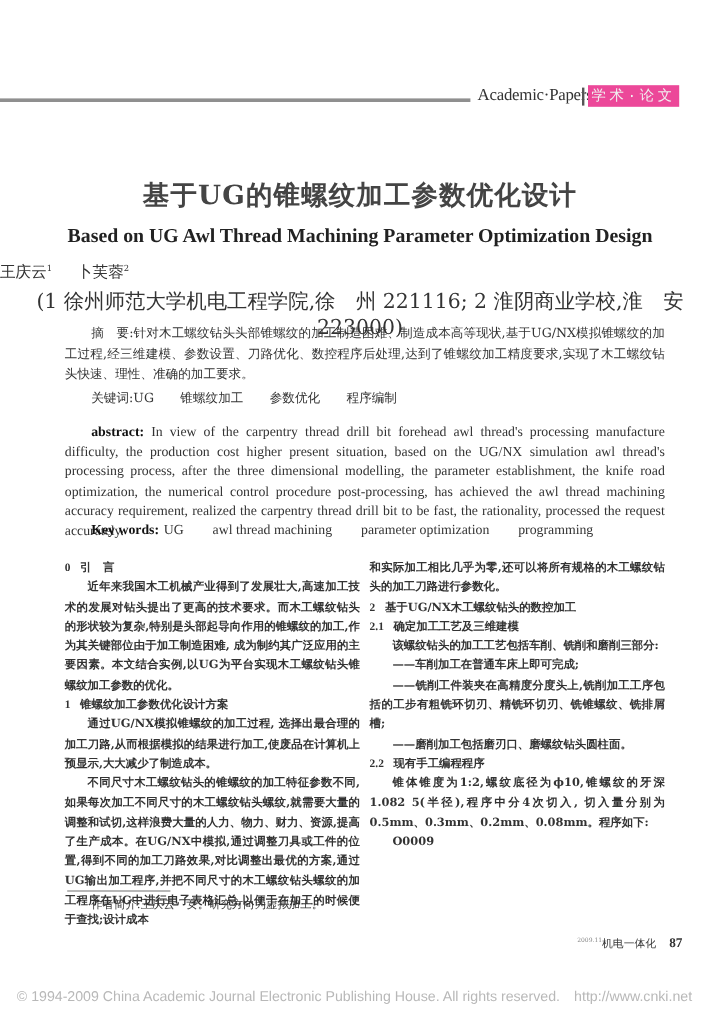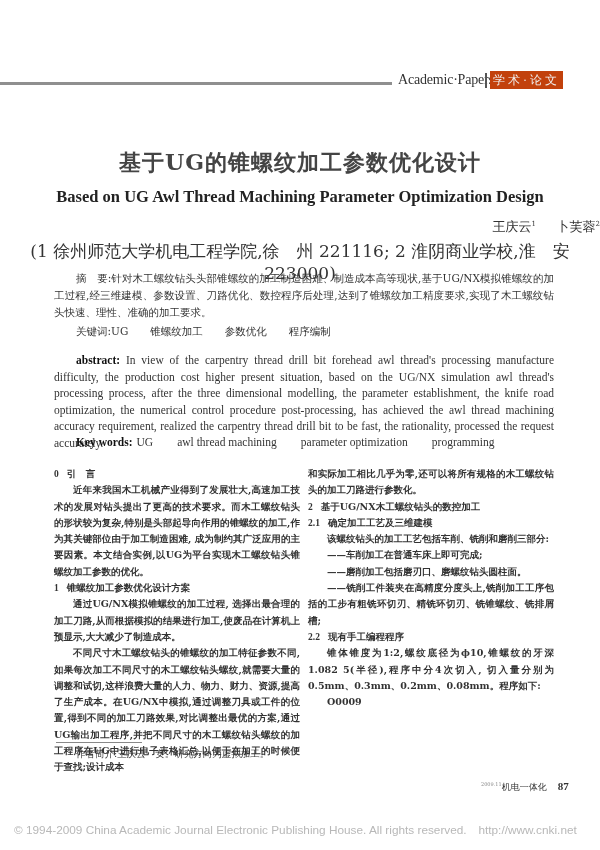--- a/index.html
+++ b/index.html
@@ -2,25 +2,25 @@
 <html><head>
   <meta charset="utf-8">
   <style>
     * { margin: 0; padding: 0; box-sizing: border-box; }
     html, body { width: 600px; height: 850px; background: #ffffff; overflow: hidden; }
     body { position: relative; font-family: "DejaVu Serif", "Liberation Serif", serif; color: #2a2a2a; }
 
     .header-bar { position: absolute; left: 0; top: 82px; width: 392px; height: 3px; background: #8f8f8f; }
     .header-en { position: absolute; left: 398px; top: 72px; font-family: "Liberation Serif", serif; font-size: 14px; color: #333; letter-spacing: -0.2px; }
     .header-sep { position: absolute; left: 485px; top: 73px; width: 2px; height: 15px; background: #555; }
-    .header-cn { position: absolute; left: 490px; top: 71px; height: 18px; padding: 0 3px; background: #c2410c; color: #f0f0f0; font-family: Liberation Serif, serif; font-size: 12px; line-height: 18px; letter-spacing: 3px; }
+    .header-cn { position: absolute; left: 490px; top: 71px; height: 18px; padding: 0 3px; background: #ec4899; color: #f0f0f0; font-family: Liberation Mono, monospace; font-size: 12px; line-height: 18px; letter-spacing: 3px; }
 
     .title-cn { position: absolute; left: 0; width: 600px; top: 148px; text-align: center; font-size: 22px; color: #444; letter-spacing: 1px; }
     .title-en { position: absolute; left: 0; width: 600px; top: 187px; text-align: center; font-family: "Liberation Serif", serif; font-weight: bold; font-size: 16.5px; color: #222; }
-    .authors { position: absolute; left: 0; width: 600px; top: 218px; text-align: right; font-size: 13px; color: #333; }
+    .authors { position: absolute; left: 0; width: 600px; top: 218px; text-align: left; font-size: 13px; color: #333; }
     .authors sup { font-size: 7px; }
     .affil { position: absolute; left: 0; width: 600px; top: 240px; text-align: center; font-size: 17px; color: #333; }
 
     .abs-cn { position: absolute; left: 54px; width: 500px; top: 270px; font-size: 10.5px; line-height: 17px; color: #333; text-align: justify; }
     .abs-cn .indent { padding-left: 22px; margin-top: 28px; }
     .kw-cn { position: absolute; left: 76px; top: 325px; font-size: 10.5px; color: #333; }
     .kw-cn span { margin-right: 22px; }
 
     .abs-en { position: absolute; left: 54px; width: 500px; top: 352px; font-family: "Liberation Serif", serif; font-size: 11.5px; line-height: 16.6px; color: #333; text-align: justify; text-indent: 22px; }
     .abs-en b { color: #111; }
@@ -82,22 +82,22 @@
   <p>通过UG/NX模拟锥螺纹的加工过程, 选择出最合理的加工刀路,从而根据模拟的结果进行加工,使废品在计算机上预显示,大大减少了制造成本。</p>
   <p>不同尺寸木工螺纹钻头的锥螺纹的加工特征参数不同,如果每次加工不同尺寸的木工螺纹钻头螺纹,就需要大量的调整和试切,这样浪费大量的人力、物力、财力、资源,提高了生产成本。在UG/NX中模拟,通过调整刀具或工件的位置,得到不同的加工刀路效果,对比调整出最优的方案,通过UG输出加工程序,并把不同尺寸的木工螺纹钻头螺纹的加工程序在UG中进行电子表格汇总,以便于在加工的时候便于查找;设计成本</p>
 </div>
 
 <div class="col col-right">
   <p class="noind">和实际加工相比几乎为零,还可以将所有规格的木工螺纹钻头的加工刀路进行参数化。</p>
   <p class="h"><b>2</b><span>基于UG/NX木工螺纹钻头的数控加工</span></p>
   <p class="h"><b>2.1</b><span>确定加工工艺及三维建模</span></p>
   <p>该螺纹钻头的加工工艺包括车削、铣削和磨削三部分:</p>
   <p>——车削加工在普通车床上即可完成;</p>
+  <p>——铣削工件装夹在高精度分度头上,铣削加工工序包括的工步有粗铣环切刃、精铣环切刃、铣锥螺纹、铣排屑槽;</p>
   <p>——磨削加工包括磨刃口、磨螺纹钻头圆柱面。</p>
-  <p>——铣削工件装夹在高精度分度头上,铣削加工工序包括的工步有粗铣环切刃、精铣环切刃、铣锥螺纹、铣排屑槽;</p>
   <p class="h"><b>2.2</b><span>现有手工编程程序</span></p>
   <p>锥体锥度为1:2,螺纹底径为ϕ10,锥螺纹的牙深1.082 5(半径),程序中分4次切入, 切入量分别为0.5mm、0.3mm、0.2mm、0.08mm。程序如下:</p>
   <p>O0009</p>
 </div>
 
 <div class="fn-rule"></div>
 <div class="fn-text">作者简介:王庆云　女。研究方向为虚拟加工。</div>
 
 <div class="copyright">© 1994-2009 China Academic Journal Electronic Publishing House. All rights reserved.　http://www.cnki.net</div>
 <div class="journal-info">

